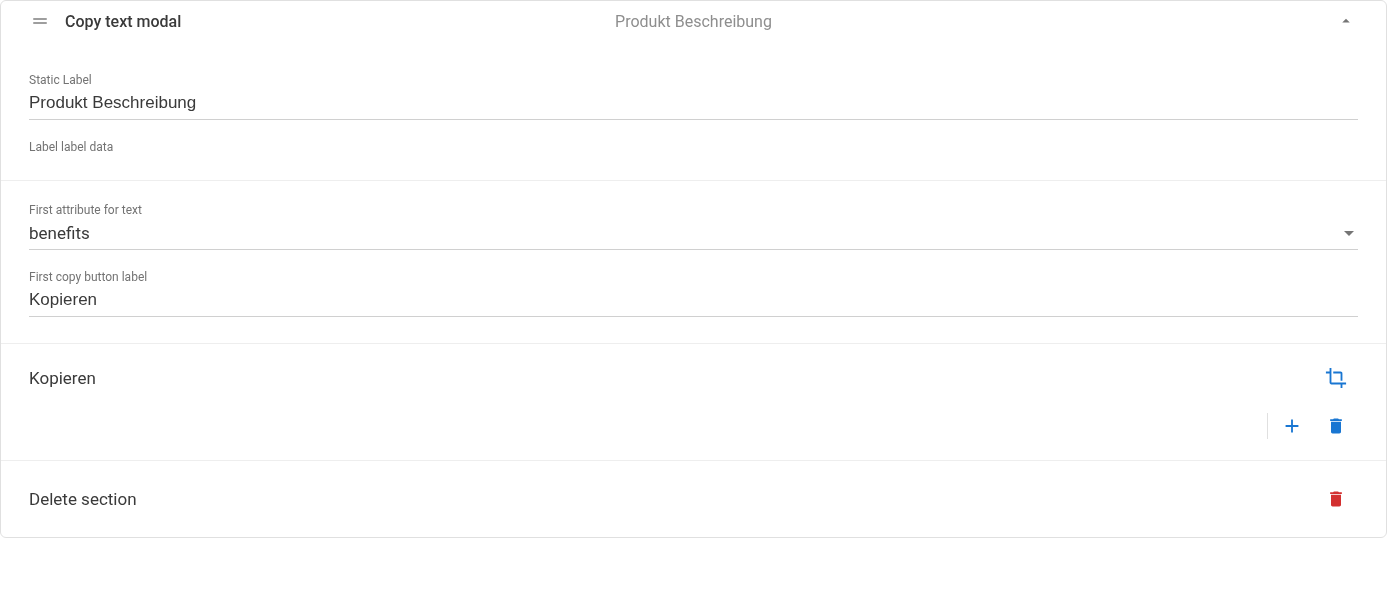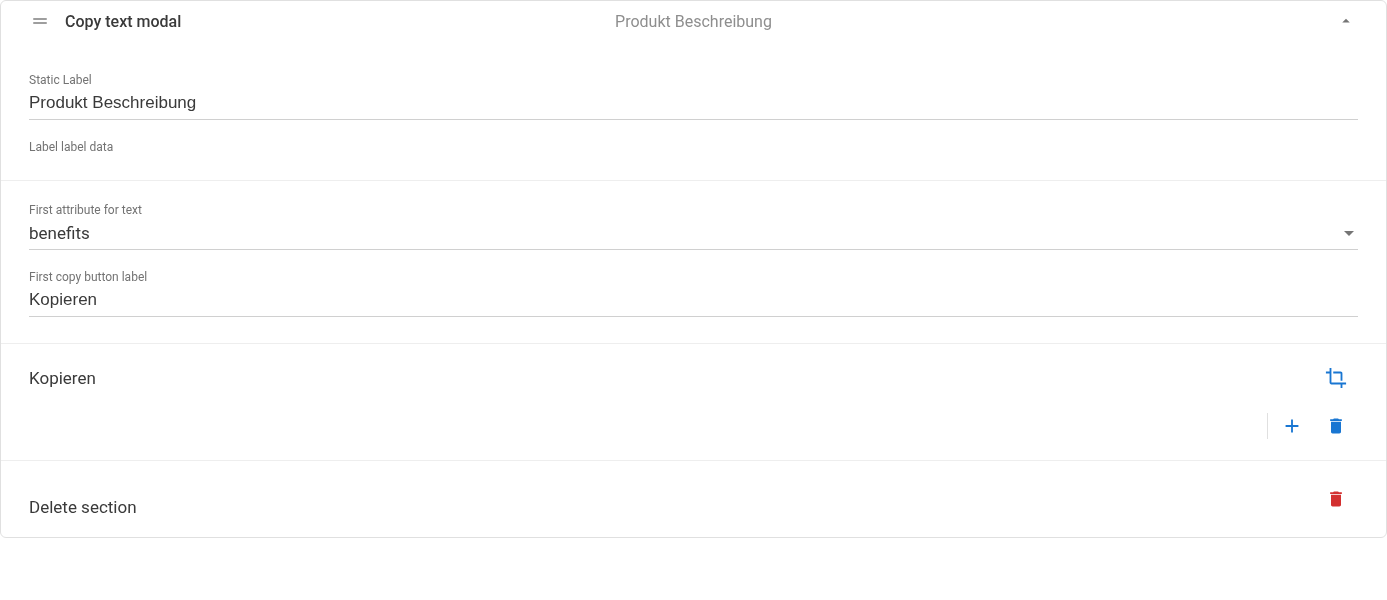--- a/index.html
+++ b/index.html
@@ -106,21 +106,20 @@
       margin-right: 4px;
     }
     .action-row {
       display: flex;
       align-items: center;
       padding: 14px 28px;
       border-top: 1px solid #eeeeee;
     }
     .action-row.tall {
       padding: 20px 28px 20px 28px;
-      align-items: flex-end;
     }
     .action-label {
       font-size: 17px;
       color: #3a3a3a;
       flex: 1;
     }
     .icon-btn {
       width: 44px;
       height: 36px;
       display: flex;

